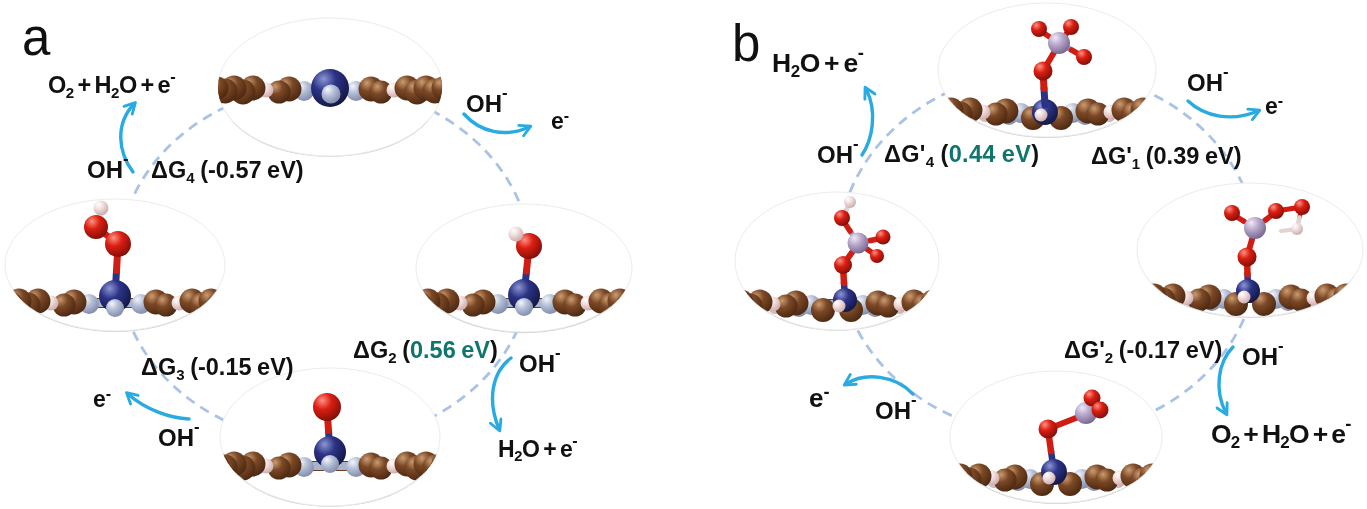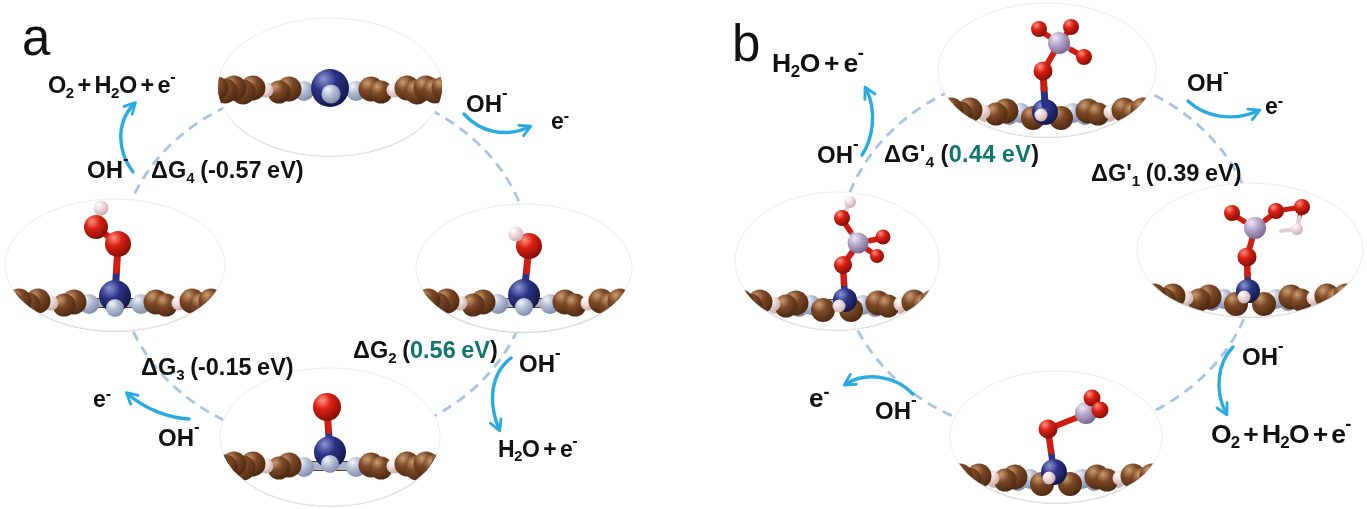--- a/index.html
+++ b/index.html
@@ -31,21 +31,21 @@
   #L_a_dg2{left:353px;top:339px;}
   #L_a_oh_br{left:519px;top:352px;}
   #L_a_h2oe_br{left:498px;top:438px;}
   #L_a_e_bl{left:93px;top:388px;}
   #L_a_oh_bl{left:158px;top:426px;}
   
   #L_b_letter{left:732px;top:17.5px;}
   #L_b_h2oe_tl{left:772px;top:50px;}
   #L_b_oh_tl{left:817px;top:143px;}
   #L_b_dg4{left:884px;top:143px;letter-spacing:0.35px;}
-  #L_b_dg1{left:1091px;top:162px;}
+  #L_b_dg1{left:1091px;top:145px;}
   #L_b_oh_tr{left:1187px;top:71px;}
   #L_b_e_tr{left:1265px;top:95px;}
   #L_b_dg3{left:878px;top:336px;letter-spacing:0.45px;}
   #L_b_dg2{left:1064px;top:339px;}
   #L_b_oh_br{left:1242px;top:345px;}
   #L_b_prod_br{left:1211px;top:421px;letter-spacing:-0.8px;}
   #L_b_e_bl{left:809px;top:385px;font-size:26px;}
   #L_b_oh_bl{left:875px;top:399px;}
 </style>
 </head>
@@ -454,17 +454,18 @@
   <div class="lbl fe" id="L_a_e_bl"><span>e</span><span class="sup">-</span></div>
   <div class="lbl foh" id="L_a_oh_bl"><span>OH</span><span class="sup">-</span></div>
 
   <div class="lbl panel-letter" id="L_b_letter">b</div>
   <div class="lbl ff28" id="L_b_h2oe_tl"><span>H</span><span class="sub">2</span><span>O + e</span><span class="sup">-</span></div>
   <div class="lbl foh" id="L_b_oh_tl"><span>OH</span><span class="sup">-</span></div>
   <div class="lbl fdg" id="L_b_dg4"><span>ΔG'</span><span class="sub">4</span><span> (</span><span class="red">0.44 eV</span><span>)</span></div>
   <div class="lbl fdg" id="L_b_dg1"><span>ΔG'</span><span class="sub">1</span><span> (0.39 eV)</span></div>
   <div class="lbl foh" id="L_b_oh_tr"><span>OH</span><span class="sup">-</span></div>
   <div class="lbl fe" id="L_b_e_tr"><span>e</span><span class="sup">-</span></div>
+  <div class="lbl fdg" id="L_b_dg2"><span>ΔG'</span><span class="sub">2</span><span> (-0.17 eV)</span></div>
   <div class="lbl foh" id="L_b_oh_br"><span>OH</span><span class="sup">-</span></div>
   <div class="lbl ff28" id="L_b_prod_br"><span>O</span><span class="sub">2</span><span> + H</span><span class="sub">2</span><span>O + e</span><span class="sup">-</span></div>
   <div class="lbl fe" id="L_b_e_bl"><span>e</span><span class="sup">-</span></div>
   <div class="lbl foh" id="L_b_oh_bl"><span>OH</span><span class="sup">-</span></div>
 </div>
 
 </body></html>

